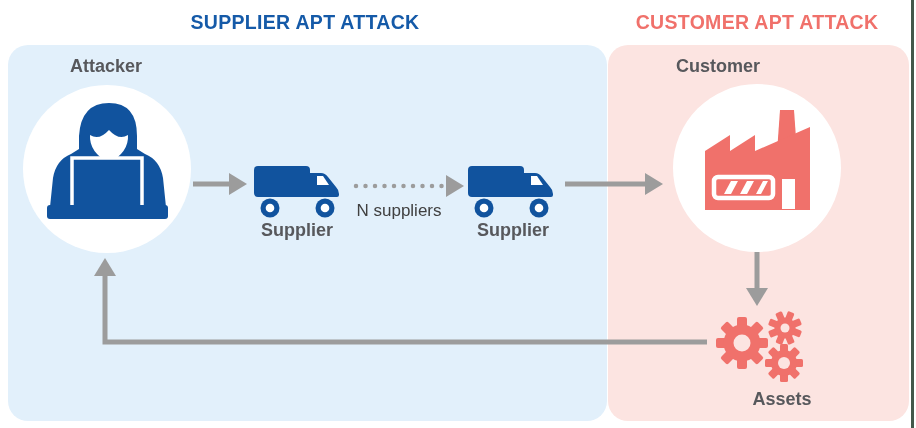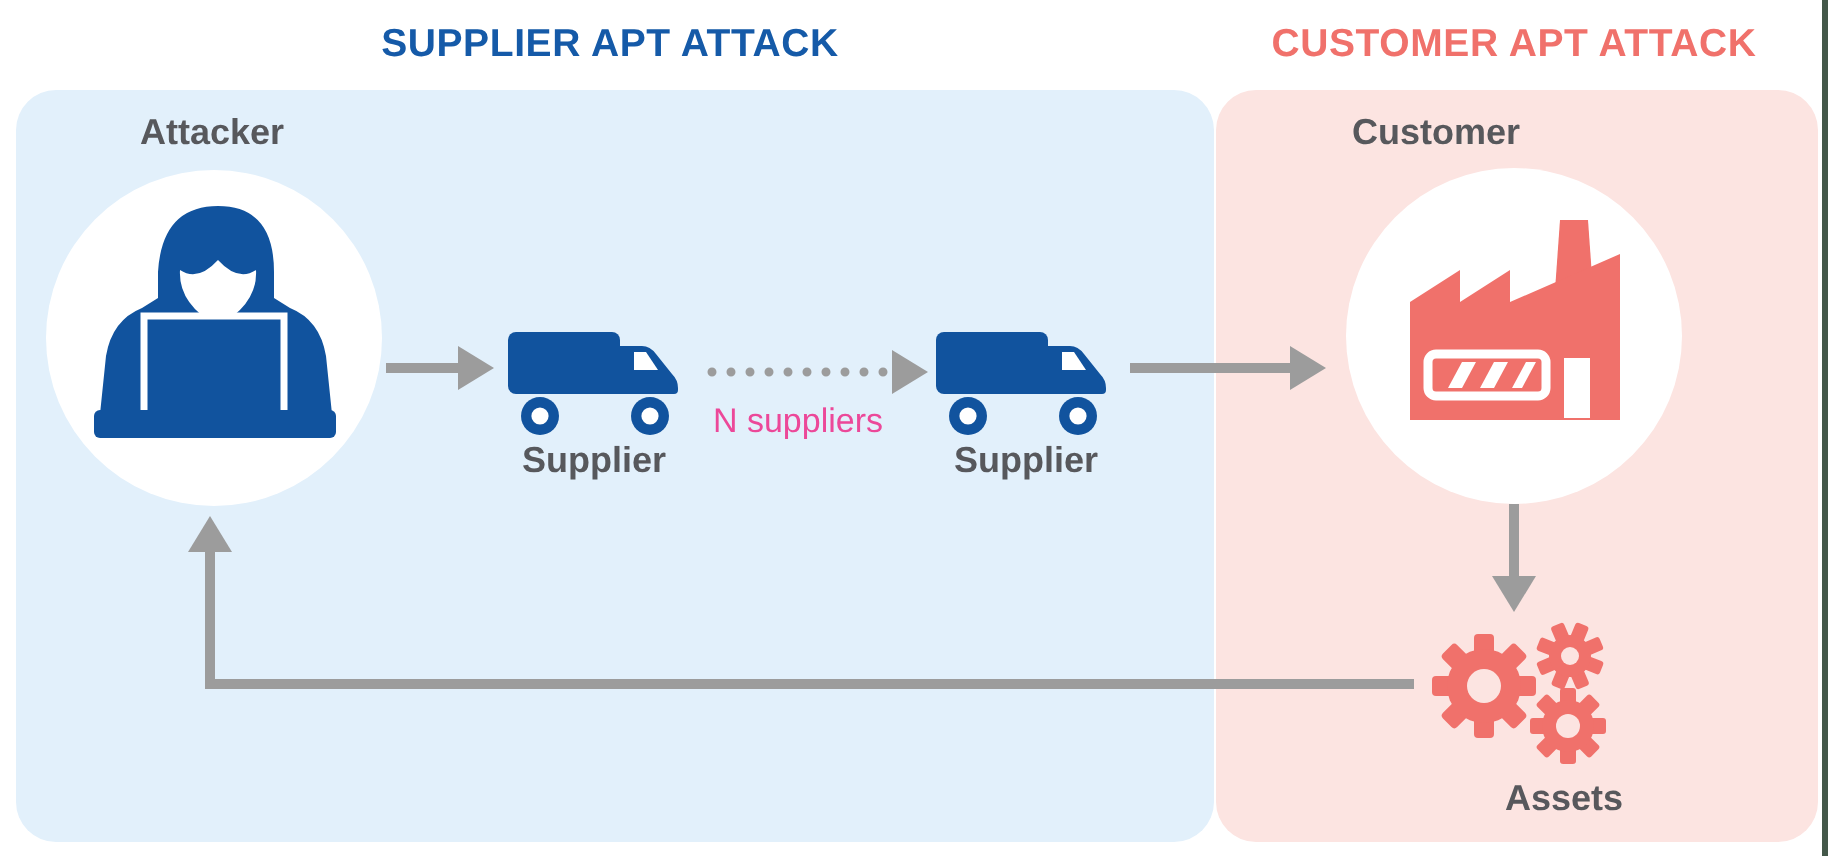--- a/index.html
+++ b/index.html
@@ -16,21 +16,21 @@
     font-size:19.5px;font-weight:bold;letter-spacing:.3px;white-space:nowrap;
   }
   .title-supplier{left:305px;color:#155aa8;}
   .title-customer{left:757px;color:#f0716b;}
   .node-label{
     position:absolute;transform:translateX(-50%);
     font-size:18px;font-weight:bold;color:#57585c;white-space:nowrap;
   }
   .muted-label{
     position:absolute;transform:translateX(-50%);
-    font-size:17px;font-weight:normal;color:#ec4899;white-space:nowrap;
+    font-size:17px;font-weight:normal;color:#404040;white-space:nowrap;
   }
   .circle{position:absolute;width:168px;height:168px;border-radius:50%;background:#ffffff;}
   .circle-attacker{left:23px;top:85px;}
   .circle-customer{left:673px;top:84px;}
   .abs{position:absolute;}
   .blue-fill{fill:#11539e;}
   .salmon-fill{fill:#f0716b;}
   .white-fill{fill:#ffffff;}
   .pink-hole{fill:#fce4e1;}
   .arrow-stroke{stroke:#9c9c9c;stroke-width:5;fill:none;}

